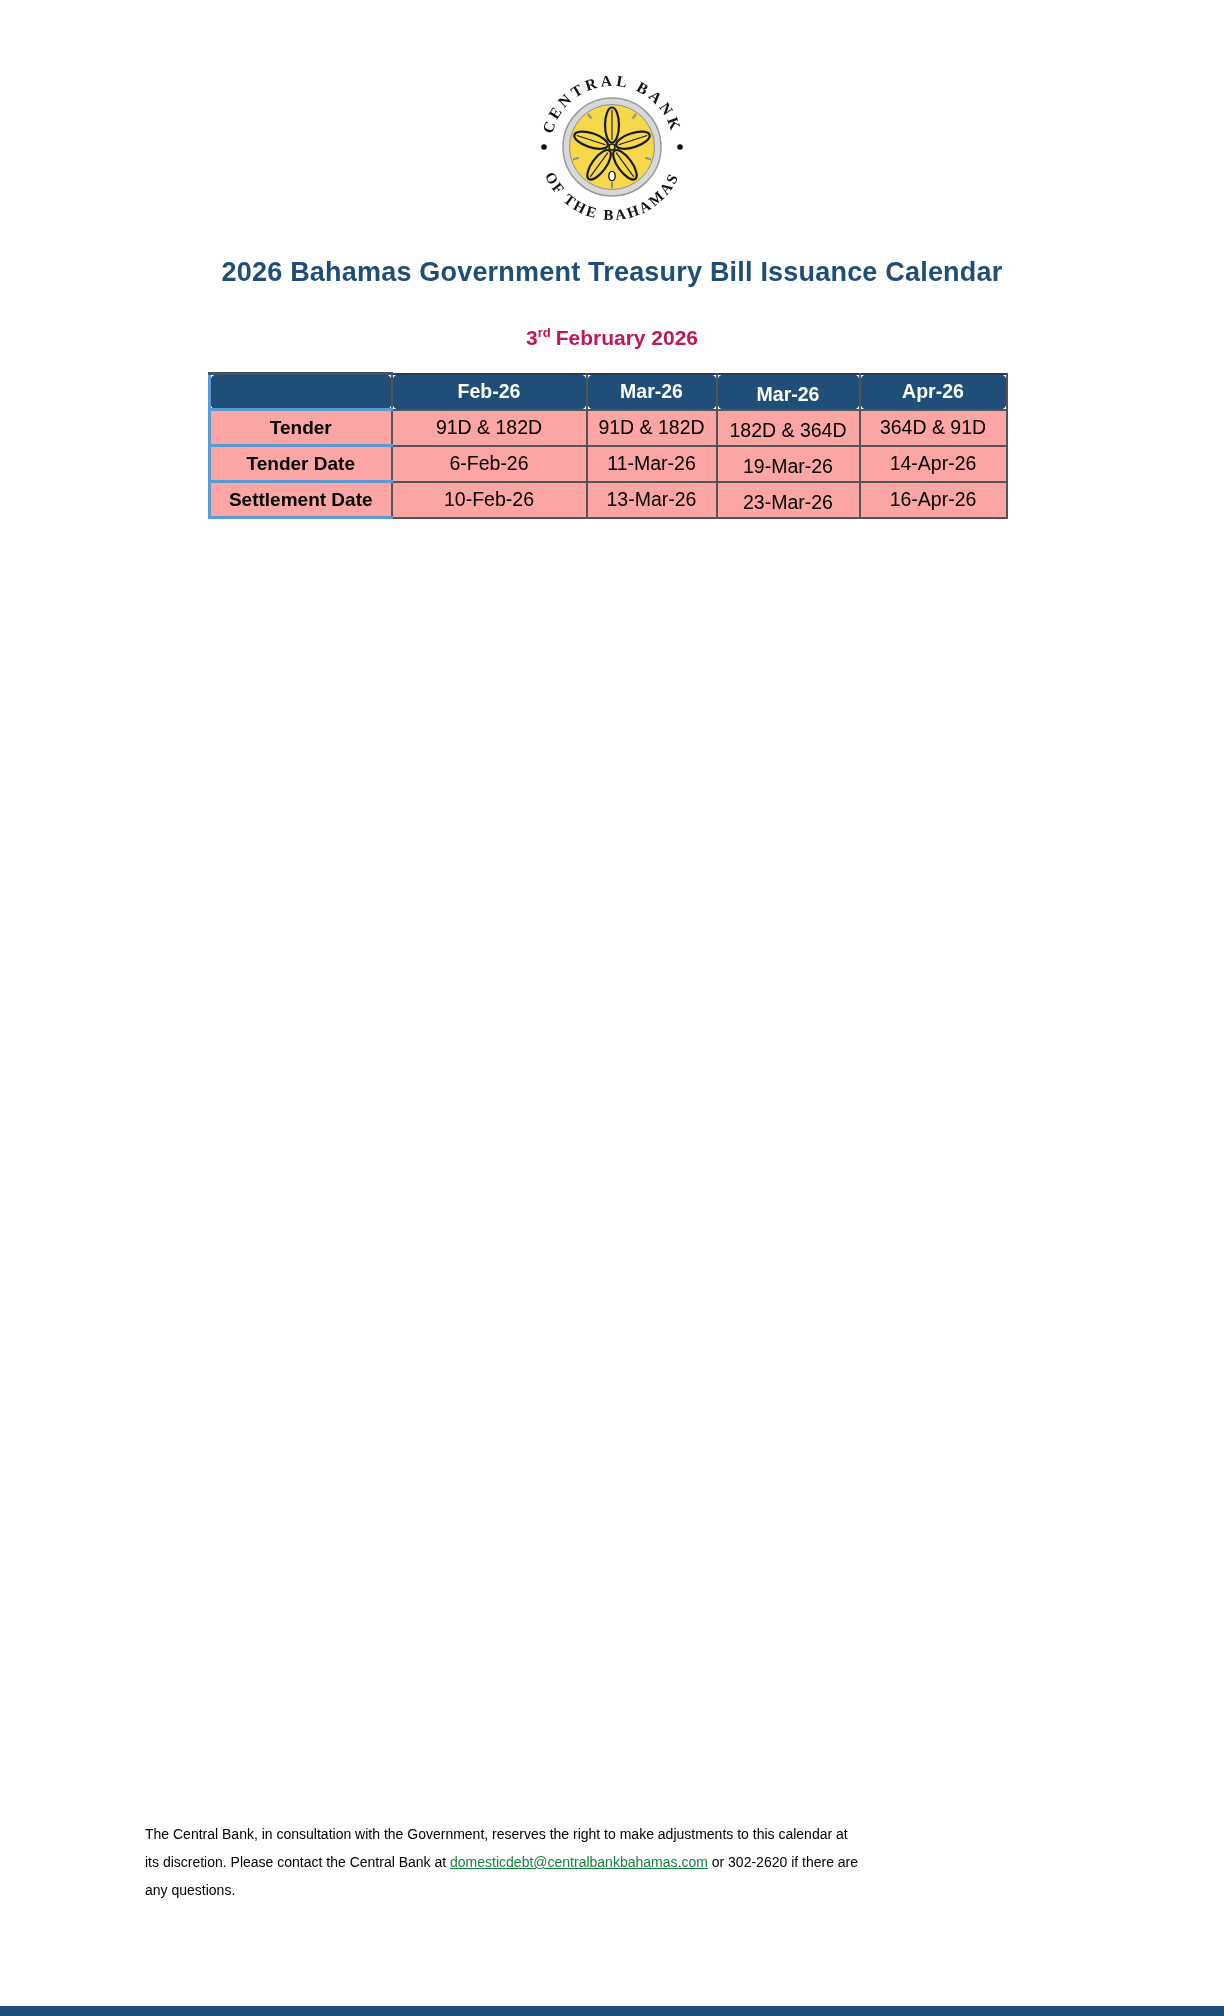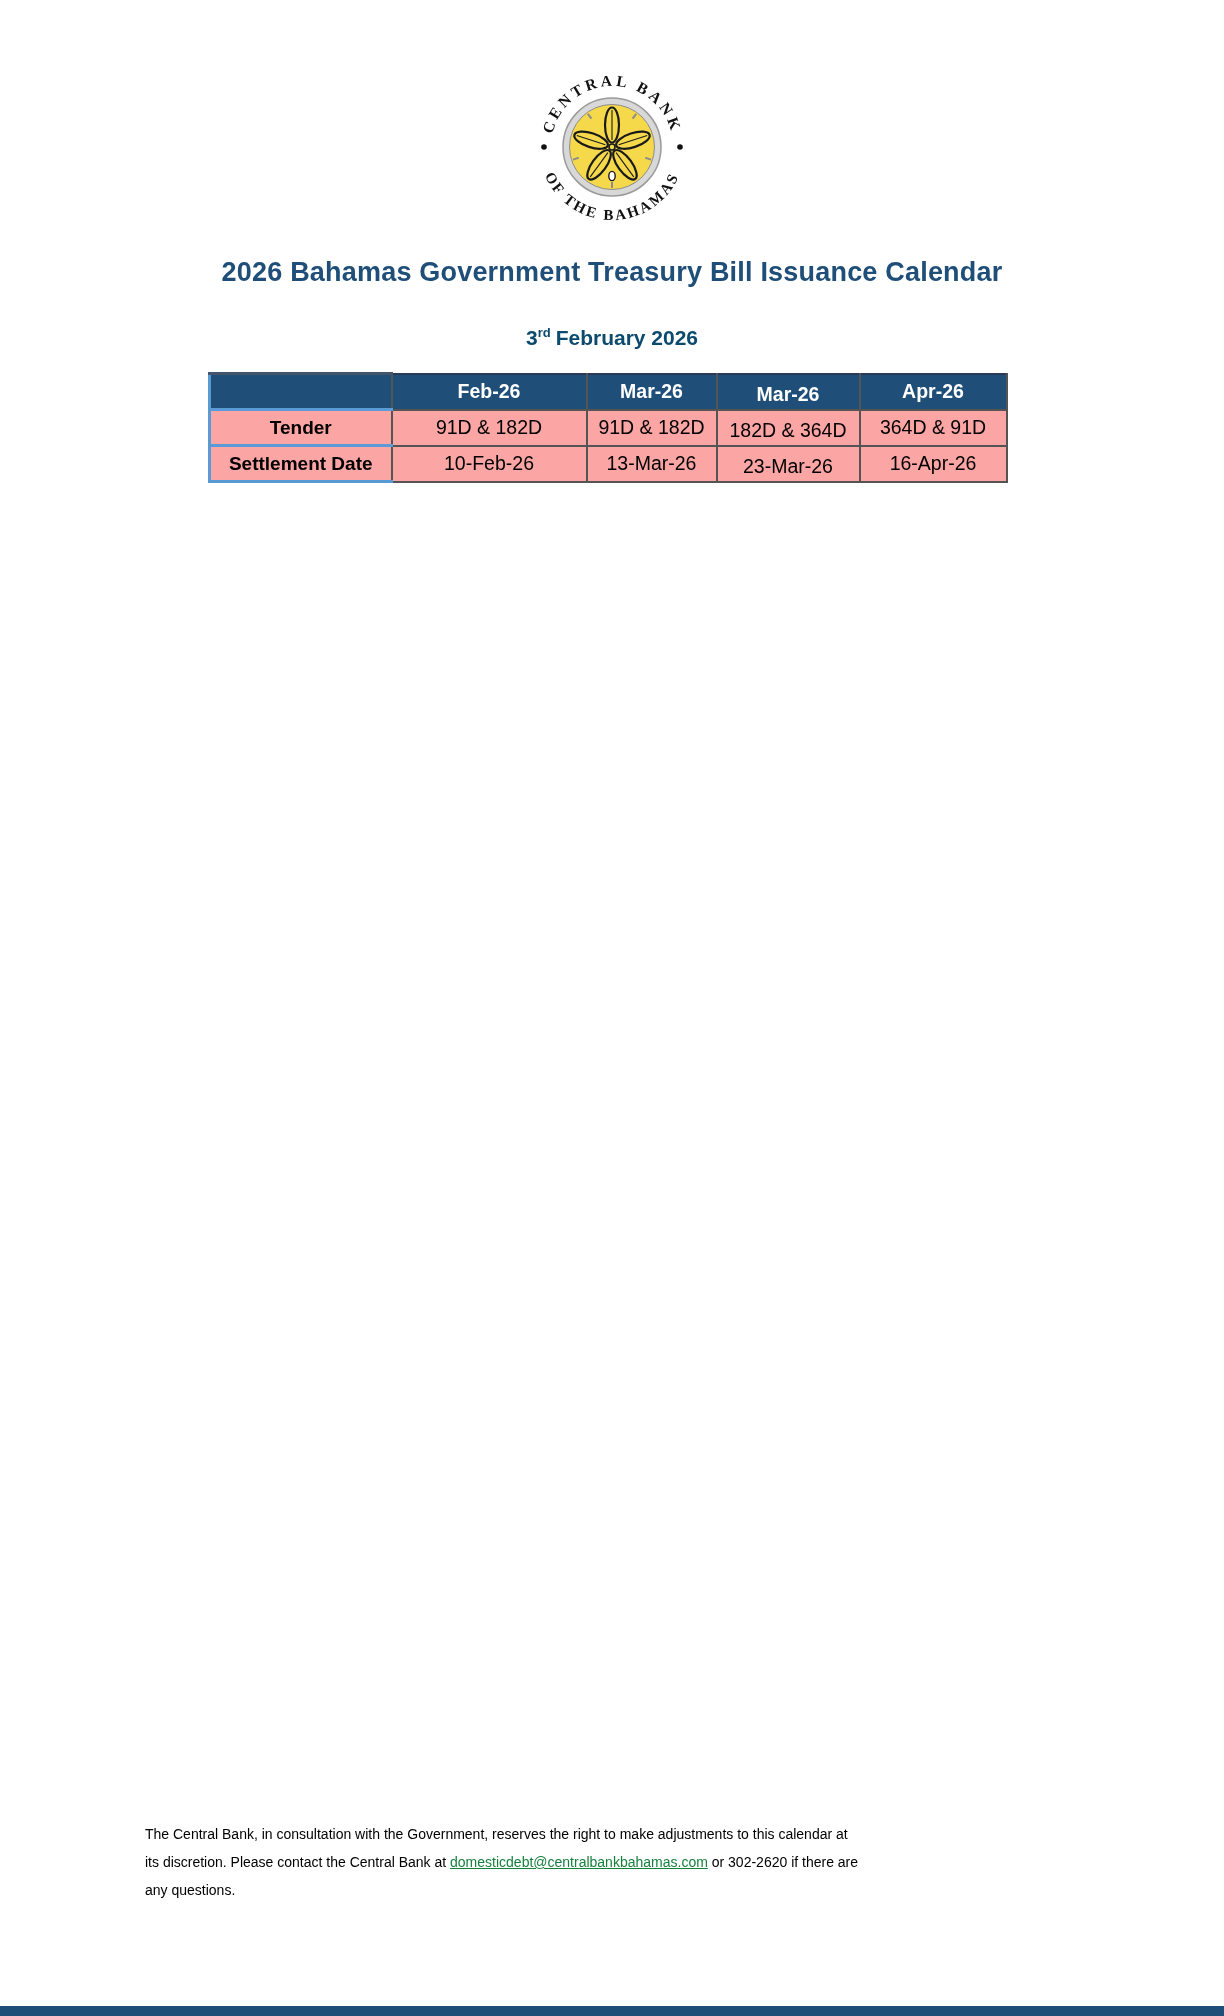--- a/index.html
+++ b/index.html
@@ -16,21 +16,21 @@
   .logo { position:absolute; left:527px; top:62px; width:170px; height:170px; }
 
   
   .title {
     position:absolute; left:0; top:257px; width:1224px;
     text-align:center; font-size:27px; font-weight:bold;
     color:#1F4E79; letter-spacing:0.2px;
   }
   .subtitle {
     position:absolute; left:0; top:325px; width:1224px;
-    text-align:center; font-size:21px; font-weight:bold; color:#0c4a6e;
+    text-align:center; font-size:21px; font-weight:bold; color:#be185d;
   }
   .subtitle sup { font-size:13px; }
   .subtitle .my { margin-left:5px; }
 
   
   .tbl {
     position:absolute; left:208px; top:372px;
     border-collapse:collapse; table-layout:fixed;
   }
   .tbl td {
@@ -39,20 +39,21 @@
     border:2px solid #545454;
   }
   .tbl td.label {
     border:3px solid #5B9BD5;
     border-right:2px solid #545454;
     font-weight:bold; font-size:19px;
   }
   .tbl tr.hdr td {
     background:#1F4E79; color:#ffffff; font-weight:bold;
     border-top:2px solid #2b3a55;
+    border-radius:8px;
   }
   .tbl tr.hdr td.label { border-top:3px solid #44546A; }
   
   .tbl td:nth-child(4) span { position:relative; top:3px; display:inline-block; }
 
   
   .disclaimer {
     position:absolute; left:145px; top:1820px; width:990px;
     font-size:14px; line-height:28px; color:#000;
   }
@@ -143,20 +144,27 @@
       <td><span>Apr-26</span></td>
     </tr>
     <tr>
       <td class="label"><span>Tender</span></td>
       <td><span>91D &amp; 182D</span></td>
       <td><span>91D &amp; 182D</span></td>
       <td><span>182D &amp; 364D</span></td>
       <td><span>364D &amp; 91D</span></td>
     </tr>
     <tr>
+      <td class="label"><span>Tender Date</span></td>
+      <td><span>6-Feb-26</span></td>
+      <td><span>11-Mar-26</span></td>
+      <td><span>19-Mar-26</span></td>
+      <td><span>14-Apr-26</span></td>
+    </tr>
+    <tr>
       <td class="label"><span>Settlement Date</span></td>
       <td><span>10-Feb-26</span></td>
       <td><span>13-Mar-26</span></td>
       <td><span>23-Mar-26</span></td>
       <td><span>16-Apr-26</span></td>
     </tr>
   </tbody>
     </table>
 
   <div class="disclaimer">

